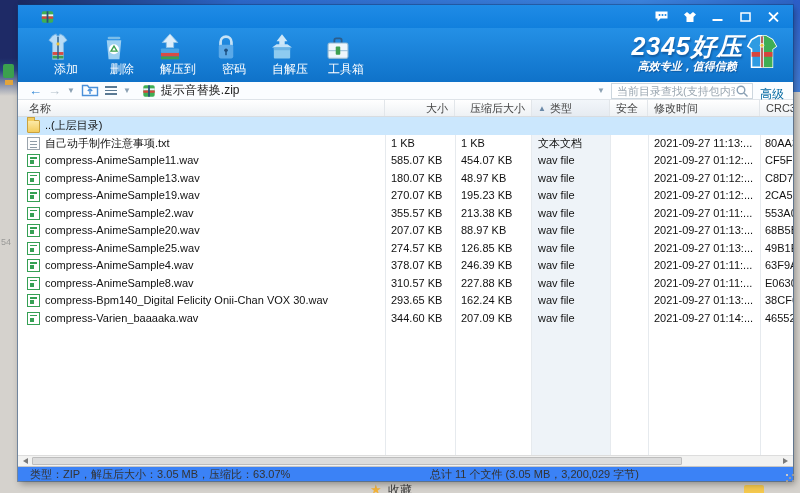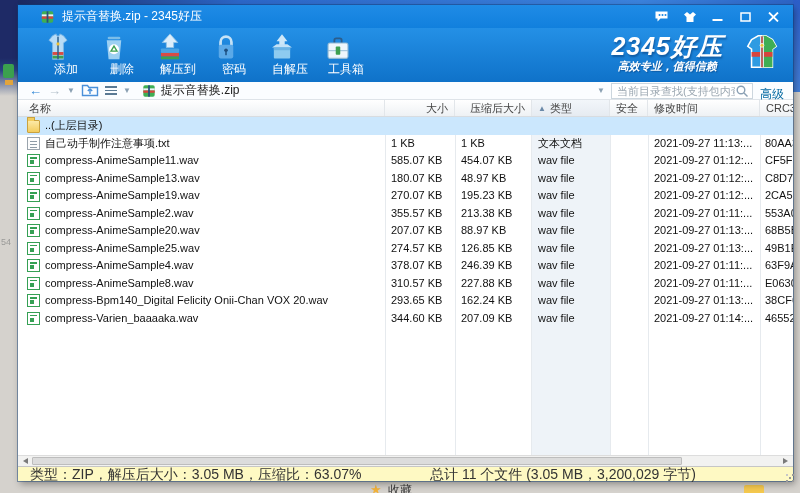--- a/index.html
+++ b/index.html
@@ -39,21 +39,21 @@
   .tb-controls { margin-left:auto; display:flex; align-items:center; gap:13px; padding-right:12px; }
   .tb-ctl { width:15px; height:13px; display:flex; align-items:center; justify-content:center; cursor:default; }
 
   
   .toolbar { height:54px; flex:none; position:relative;
              background:linear-gradient(#2490e6,#0f72c9);
              display:flex; align-items:flex-start; padding:3px 10px 0 12px; }
   .tool-btn { width:56px; display:flex; flex-direction:column; align-items:center; color:#fff; font-size:12px; padding-top:2px; }
   .tool-btn svg { width:30px; height:29px; display:block; }
   .tool-btn .tlabel { line-height:14px; white-space:nowrap;margin-left:16px; }
-  .brand { position:absolute; right:12px; top:4px; display:flex; align-items:center; gap:20px; }
+  .brand { position:absolute; right:12px; top:4px; display:flex; align-items:center; gap:0; }
   .brand-text { text-align:center; color:#fff; font-style:italic; }
   .brand-name { font-size:25px; font-weight:bold; letter-spacing:1px; line-height:27px;
                 text-shadow:1px 2px 2px rgba(8,58,118,.55); }
   .brand-tagline { font-size:11px; font-weight:bold; line-height:12px; text-shadow:1px 1px 1px rgba(8,58,118,.55); }
   .brand-logo svg { width:38px; height:40px; display:block; }
 
   
   .navbar { height:18px; flex:none; background:#fbfdff; border-bottom:1px solid #dfe4e9;
             display:flex; align-items:center; font-size:12px; padding:0 5px 0 8px; color:#5b7a94; }
   .nav-arrow { font-size:13px; font-weight:bold; line-height:16px; padding:0 3px; }
@@ -116,22 +116,22 @@
 
   
   .hscroll { height:11px; flex:none; background:#f2f2f1; border-top:1px solid #dddddd; position:relative; }
   .hs-btn { position:absolute; top:0; width:13px; height:10px; display:flex; align-items:center; justify-content:center; }
   .hs-btn.left { left:1px; } .hs-btn.right { right:1px; }
   .tri-l { width:0; height:0; border-style:solid; border-width:3.5px 5px 3.5px 0; border-color:transparent #7a7a7a transparent transparent; }
   .tri-r { width:0; height:0; border-style:solid; border-width:3.5px 0 3.5px 5px; border-color:transparent transparent transparent #7a7a7a; }
   .hs-thumb { position:absolute; left:14px; top:1px; width:650px; height:8px; background:#dcdcdc; border:1px solid #bdbdbd; border-radius:1px; }
 
   
-  .statusbar { height:15px; flex:none; background:#fef9c3; border-top:1px solid #c6c6c6; position:relative;
-               font-size:14px; color:#333; }
+  .statusbar { height:15px; flex:none; background:#3b82f6; border-top:1px solid #c6c6c6; position:relative;
+               font-size:11px; color:#333; }
   .status-left  { position:absolute; left:12px;  top:0; line-height:14px; white-space:nowrap; }
   .status-right { position:absolute; left:380px; top:0; line-height:14px; white-space:nowrap;margin-left:32px; }
   .resize-grip  { position:absolute; right:2px; bottom:2px; width:2px; height:2px; background:#9a9a9a;
                   box-shadow:-3px 3px 0 #9a9a9a, 3px -3px 0 #9a9a9a, 0 0 0 #9a9a9a, -3px -3px 0 #c8c8c8, 3px 3px 0 #9a9a9a; }
 </style>
 </head>
 <body>
 
 <div class="desktop-top"></div>
 <div class="desktop-left"></div>
@@ -147,21 +147,20 @@
 
 <div class="window">
 
   <div class="titlebar">
     <svg class="title-icon" viewBox="0 0 16 16">
       <rect x="1.5" y="1.5" width="13" height="13" rx="2" fill="#3fae54"></rect>
       <rect x="1.5" y="5" width="13" height="2.4" fill="#eaf2f8"></rect>
       <rect x="1.5" y="7.4" width="13" height="2.6" fill="#d8443c"></rect>
       <rect x="7" y="1.5" width="2" height="13" fill="#27507c"></rect>
     </svg>
-    <span>提示音替换.zip - 2345好压</span>
     <div class="tb-controls">
       <span class="tb-ctl">
         <svg width="15" height="13" viewBox="0 0 15 13">
             <path d="M1.5 1.5 h12 v7 h-7 l-3 3 v-3 h-2 Z" fill="#fff"></path>
             <circle cx="5.5" cy="5" r="1" fill="#1a86e2"></circle>
             <circle cx="8.5" cy="5" r="1" fill="#1a86e2"></circle>
             <circle cx="11.5" cy="5" r="1" fill="#1a86e2"></circle>
           </svg>
       </span>
       <span class="tb-ctl">
@@ -440,21 +439,21 @@
           <span class="cell num">227.88 KB</span>
           <span class="cell">wav file</span>
           <span class="cell"></span>
           <span class="cell">2021-09-27 01:11:...</span>
           <span class="cell crc">E0630</span>
         </div>
 
         <div class="row grid-cols">
           <span class="cell name">
             <i class="ficon wav"></i>
-            <span>compress-Bpm140_Digital Felicity Onii-Chan VOX 20.wav</span>
+            <span>compress-Bpm140_Digital Felicity Onii-Chan VOX 30.wav</span>
           </span>
           <span class="cell num">293.65 KB</span>
           <span class="cell num">162.24 KB</span>
           <span class="cell">wav file</span>
           <span class="cell"></span>
           <span class="cell">2021-09-27 01:13:...</span>
           <span class="cell crc">38CF6</span>
         </div>
 
         <div class="row grid-cols">

